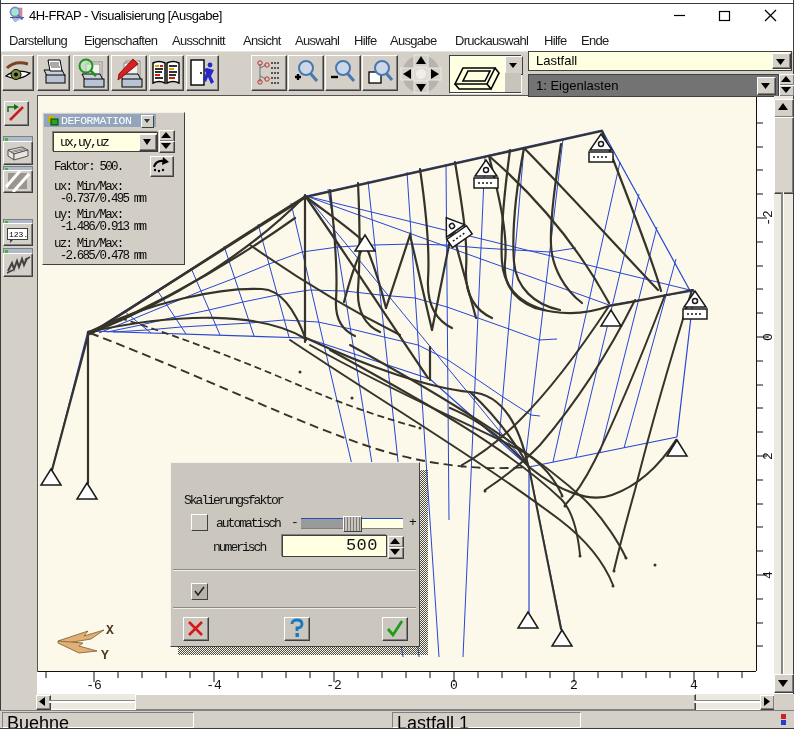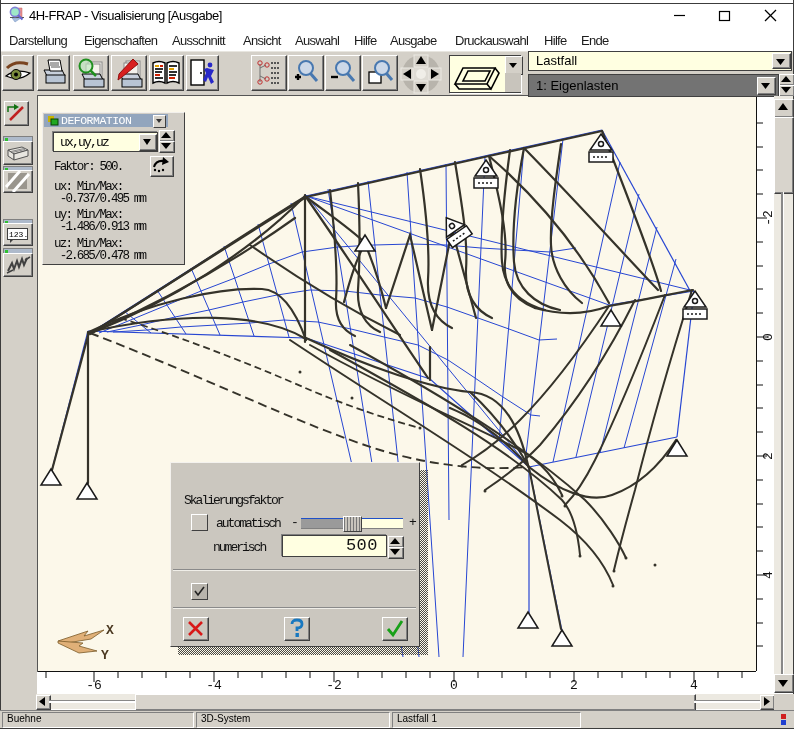--- a/index.html
+++ b/index.html
@@ -32,29 +32,29 @@
 #hsb{left:36px;top:694px;width:738px;height:15px;background:#ece9e1;}
 .sbtn{position:absolute;background:#d4d0c8;
   border-top:1px solid #fff;border-left:1px solid #fff;
   border-right:1px solid #404040;border-bottom:1px solid #404040;
   box-shadow:inset -1px -1px 0 #808080;}
 .thumb{position:absolute;background:#d8d4cc;
   border-top:1px solid #fff;border-left:1px solid #fff;
   border-right:1px solid #404040;border-bottom:1px solid #404040;
   box-shadow:inset -1px -1px 0 #808080;}
 
-#status{left:0px;top:710px;width:794px;height:18px;background:#d4d0c8;border-top:1px solid #808080;font-size:10px;color:#000;}
+#status{left:0px;top:710px;width:794px;height:18px;background:#d4d0c8;border-top:1px solid #808080;font-size:18px;color:#000;}
 .spanel{position:absolute;top:1px;height:14px;border:1px solid;border-color:#808080 #fff #fff #808080;padding:0 4px;background:#d4d0c8;}
 #botline{left:0;top:728px;width:794px;height:1px;background:#3c3c3c;}
 
 #defpanel{left:42px;top:112px;width:141px;height:151px;background:#d2cec6;
   border-top:1px solid #f2f0ec;border-left:1px solid #f2f0ec;
   border-right:1.5px solid #404040;border-bottom:1.5px solid #404040;
   font-family:"Liberation Mono",monospace;}
-#deftitle{position:absolute;left:1px;top:1px;width:124px;height:13px;background:#92a5bd;color:#fff;
+#deftitle{position:absolute;left:1px;top:1px;width:112px;height:13px;background:#92a5bd;color:#fff;
   font-size:11.5px;letter-spacing:-0.5px;line-height:13px;}
 .dtext{position:absolute;font-size:12.5px;letter-spacing:-1.8px;color:#0a0a0a;white-space:pre;}
 
 #dlgshadow{left:178px;top:470px;width:250px;height:185px;
   background:repeating-conic-gradient(#4a4a44 0% 25%,rgba(0,0,0,0) 0% 50%) 0 0/2px 2px;}
 #dialog{left:170px;top:462px;width:248px;height:183px;background:#cbc7bf;
   border-top:1px solid #f4f2ee;border-left:1px solid #f4f2ee;
   border-right:1.5px solid #404040;border-bottom:1.5px solid #404040;
   font-family:"Liberation Mono",monospace;color:#111;}
 #dlgtitle{position:absolute;left:3px;top:3px;width:241px;height:16px;
@@ -684,19 +684,18 @@
  <div class="thumb" style="left:99px;top:0px;width:559px;height:15px"></div>
  <div class="abs" style="left:658px;top:6px;width:66px;height:3px;background:linear-gradient(180deg,#888 0 1.5px,#fff 1.5px)"></div>
  <div class="sbtn" style="left:724px;top:1px;width:13px;height:13px">
       <svg width="11" height="11">
         <polygon points="3,1 3,10 9,5.5" fill="#000"></polygon>
       </svg>
     </div>
 </div>
 <div id="status" class="abs">
  <span class="spanel" style="left:2px;width:182px">Buehne</span>
- <span class="spanel" style="left:196px;width:184px">3D-System</span>
  <span class="spanel" style="left:392px;width:179px">Lastfall 1</span>
  <span class="abs" style="left:781px;top:3px;width:5px;height:5px;background:#d02020"></span>
  <span class="abs" style="left:781px;top:9px;width:5px;height:5px;background:#2040d0"></span>
 </div>
 <div class="abs" style="left:774px;top:694px;width:20px;height:16px;background:#d4d0c8"></div>
 <div id="botline" class="abs"></div>
 
 </body></html>

